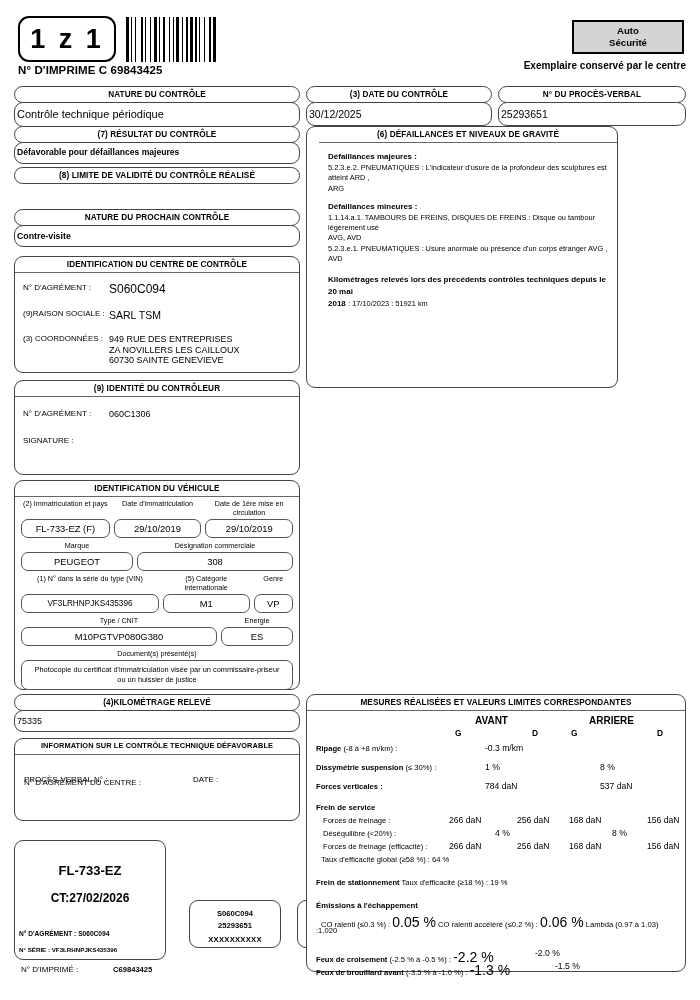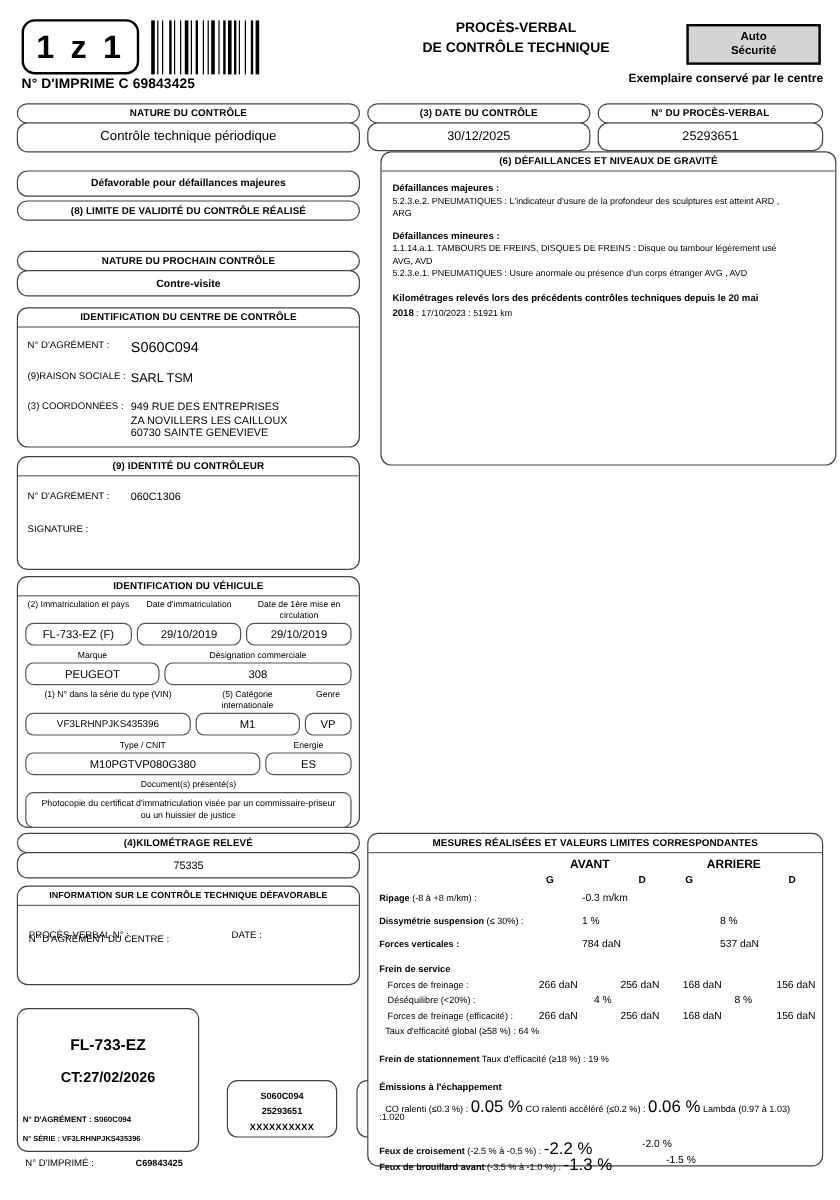--- a/index.html
+++ b/index.html
@@ -22,21 +22,20 @@
   .box-hdr {
     text-align: center;
     font-size: 8.2px;
     font-weight: bold;
     letter-spacing: .1px;
     padding: 3px 2px 3px;
     border-bottom: 1px solid #666;
     line-height: 1.15;
   }
   .box-val {
-    text-align: center;
     padding: 5px 2px;
     line-height: 1.15;
   }
 
   
   .plate-box {
     position: absolute; left: 18px; top: 16px;
     width: 98px; height: 46px;
     border: 2.4px solid #000; border-radius: 11px;
     display: flex; align-items: center; justify-content: center;
@@ -96,21 +95,21 @@
     font-size: 9.4px; height: 19px; background: #fff;
   }
   .vcell.sm { font-size: 8.2px; }
   .vrow { display: flex; gap: 4px; padding: 0 6px; }
 
   
   .r-date-h  { left: 306px; top: 86px;  width: 186px; }
   .r-date-v  { left: 306px; top: 102px; width: 186px; }
   .r-pv-h    { left: 498px; top: 86px;  width: 188px; }
   .r-pv-v    { left: 498px; top: 102px; width: 188px; }
-  .r-def-box { left: 317px; top: 126px; width: 380px; height: 262px; }
+  .r-def-box { left: 306px; top: 126px; width: 312px; height: 262px; padding-left: 12px; }
   .r-mes-box { left: 306px; top: 694px; width: 380px; height: 278px; }
 
   .def-body { padding: 6px 9px 0; font-size: 7.4px; line-height: 1.45; }
   .def-head { font-weight: bold; font-size: 8px; margin-top: 7px; }
   .def-head:first-child { margin-top: 2px; }
   .def-line { line-height: 1.4; }
   .km-hist { margin-top: 10px; font-size: 8px; line-height: 1.45; }
   .km-hist b { font-weight: bold; }
   .km-hist span { font-weight: normal; font-size: 7.4px; }
 
@@ -154,39 +153,38 @@
       <i style="left: 78.4px; width: 1px;"></i>
       <i style="left: 82.6px; width: 2px;"></i>
       <i style="left: 86.8px; width: 3px;"></i>
     </div>
 
   <div class="imprime-line">
     <span>N° D'IMPRIME</span>
     <span>C 69843425</span>
   </div>
 
-  <div class="title-main">
-    <div>PROCÈS-VERBAL</div>
-    <div>DE CONTRÔLE TECHNIQUE</div>
-  </div>
 
   <div class="auto-secu">
     <span>Auto</span>
     <span>Sécurité</span>
   </div>
 
   <div class="exemplaire">Exemplaire conservé par le centre</div>
 
   <div class="box l-nature-h">
     <div class="box-hdr" style="border-bottom:none">NATURE DU CONTRÔLE</div>
   </div>
   <div class="box l-nature-v">
     <div class="box-val" style="font-size:11px">Contrôle technique périodique</div>
   </div>
 
+  <div class="box l-res-h">
+    <div class="box-hdr" style="border-bottom:none">(7) RÉSULTAT DU CONTRÔLE</div>
+  </div>
   <div class="box l-res-v">
     <div class="box-val" style="font-size:8.6px;font-weight:bold">Défavorable pour défaillances majeures</div>
   </div>
 
   <div class="box l-lim-h">
     <div class="box-hdr" style="border-bottom:none">(8) LIMITE DE VALIDITÉ DU CONTRÔLE RÉALISÉ</div>
   </div>
 
   <div class="box l-proch-h">
     <div class="box-hdr" style="border-bottom:none">NATURE DU PROCHAIN CONTRÔLE</div>

